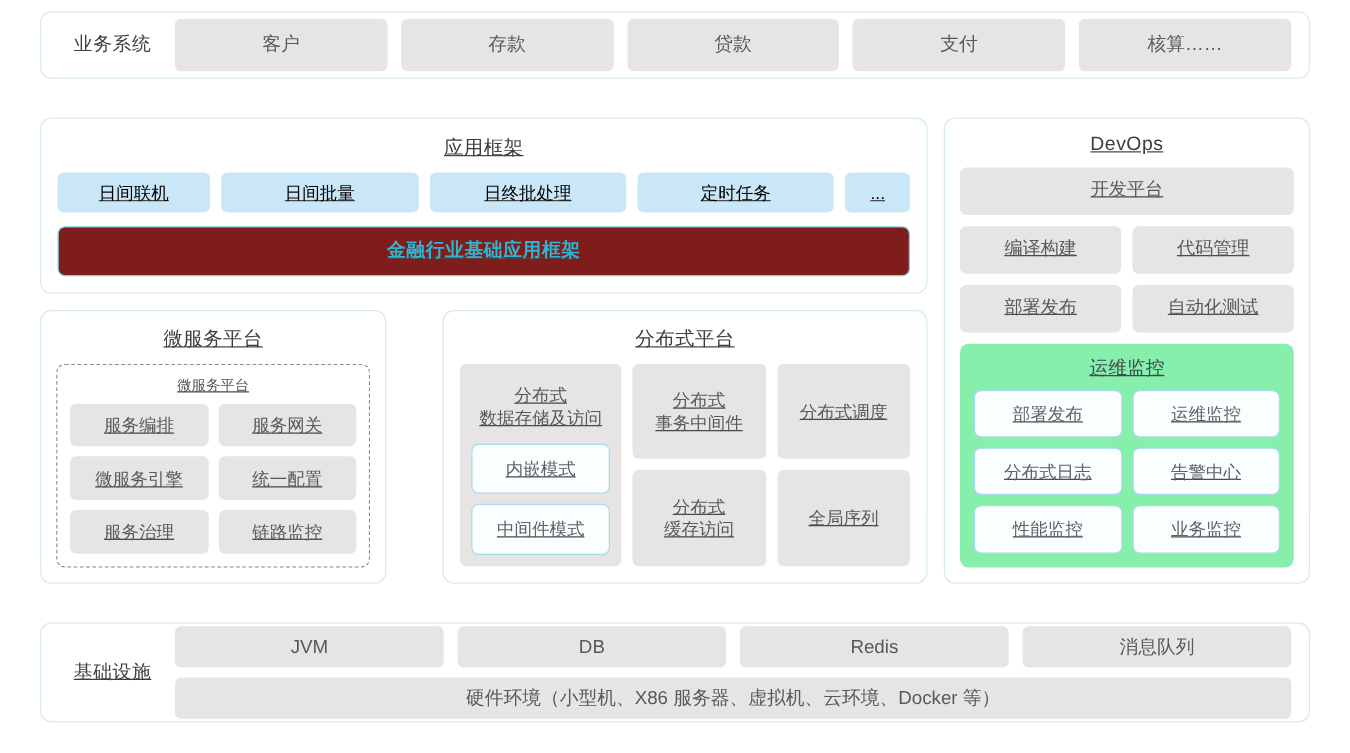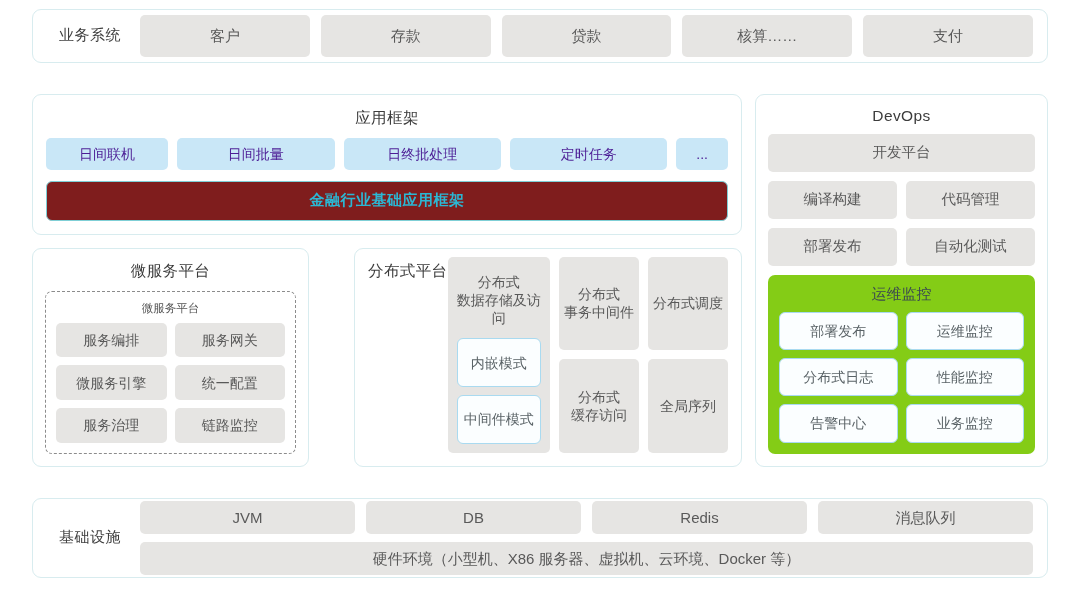--- a/index.html
+++ b/index.html
@@ -42,21 +42,21 @@
     align-items: center;
     justify-content: center;
     text-align: center;
     color: #595959;
     font-size: 14.5px;
     line-height: 1.3;
     box-sizing: border-box;
   }
   .chip.blue {
     background: #c9e7f7;
-    color: #4c1d95;
+    color: #000000;
   }
   .chip.white-blue {
     background: #fbfeff;
     border: 1px solid #a9daf0;
     border-radius: 6px;
     color: #5a6367;
   }
 
   
   .row-biz {
@@ -78,20 +78,21 @@
     flex: 1 1 0;
     height: 42px;
     font-size: 15px;
   }
 
   
   .row-middle {
     display: flex;
     gap: 13px;
     height: 447px;
+    text-decoration: underline;
   }
   .middle-left {
     flex: 1 1 auto;
     display: flex;
     flex-direction: column;
     gap: 13px;
     min-width: 0;
   }
   .middle-right {
     flex: 0 0 293px;
@@ -171,21 +172,21 @@
     grid-template-columns: 1fr 1fr;
     grid-auto-rows: 1fr;
     gap: 8px;
   }
   .micro-grid .chip { font-size: 14px; }
 
   .dist-card {
     flex: 1 1 auto;
     padding: 8px 13px 13px 13px;
     display: flex;
-    flex-direction: row;
+    flex-direction: column;
     min-width: 0;
     box-sizing: border-box;
     margin-left: 32px;
   }
   .dist-body {
     flex: 1 1 auto;
     display: flex;
     gap: 9px;
     min-height: 0;
   }
@@ -240,21 +241,21 @@
     grid-template-columns: 1fr 1fr;
     gap: 9px;
     margin-bottom: 9px;
   }
   .devops-grid .chip {
     height: 38px;
     font-size: 14.5px;
   }
   .ops-panel {
     flex: 1 1 auto;
-    background: #84cc16;
+    background: #86efac;
     border-radius: 7px;
     padding: 6px 11px 11px 11px;
     display: flex;
     flex-direction: column;
     box-sizing: border-box;
   }
   .ops-title {
     text-align: center;
     font-size: 15px;
     color: #3c4a50;
@@ -277,20 +278,21 @@
     padding: 0 14px 0 18px;
     gap: 11px;
   }
   .row-infra .side-label {
     width: 78px;
     flex: 0 0 78px;
     font-size: 15px;
     color: #3f3f3f;
     text-align: center;
     letter-spacing: .5px;
+    text-decoration: underline;
   }
   .infra-stack {
     flex: 1 1 auto;
     display: flex;
     flex-direction: column;
     gap: 8px;
     min-width: 0;
   }
   .infra-top {
     display: flex;
@@ -309,22 +311,22 @@
 </head>
 <body>
 
 <div class="page">
 
   <div class="card row-biz">
     <div class="side-label">业务系统</div>
     <div class="chip">客户</div>
     <div class="chip">存款</div>
     <div class="chip">贷款</div>
+    <div class="chip">支付</div>
     <div class="chip">核算……</div>
-    <div class="chip">支付</div>
   </div>
 
   <div class="row-middle">
 
     <div class="middle-left">
 
       <div class="card appfw">
         <div class="card-title">应用框架</div>
         <div class="appfw-chips">
           <div class="chip blue" style="flex:1.04">日间联机</div>
@@ -398,22 +400,22 @@
           <div class="chip">代码管理</div>
           <div class="chip">部署发布</div>
           <div class="chip">自动化测试</div>
         </div>
         <div class="ops-panel">
           <div class="ops-title">运维监控</div>
           <div class="ops-grid">
             <div class="chip white-blue">部署发布</div>
             <div class="chip white-blue">运维监控</div>
             <div class="chip white-blue">分布式日志</div>
+            <div class="chip white-blue">告警中心</div>
             <div class="chip white-blue">性能监控</div>
-            <div class="chip white-blue">告警中心</div>
             <div class="chip white-blue">业务监控</div>
           </div>
         </div>
       </div>
     </div>
 
   </div>
 
   <div class="card row-infra">
     <div class="side-label">基础设施</div>

